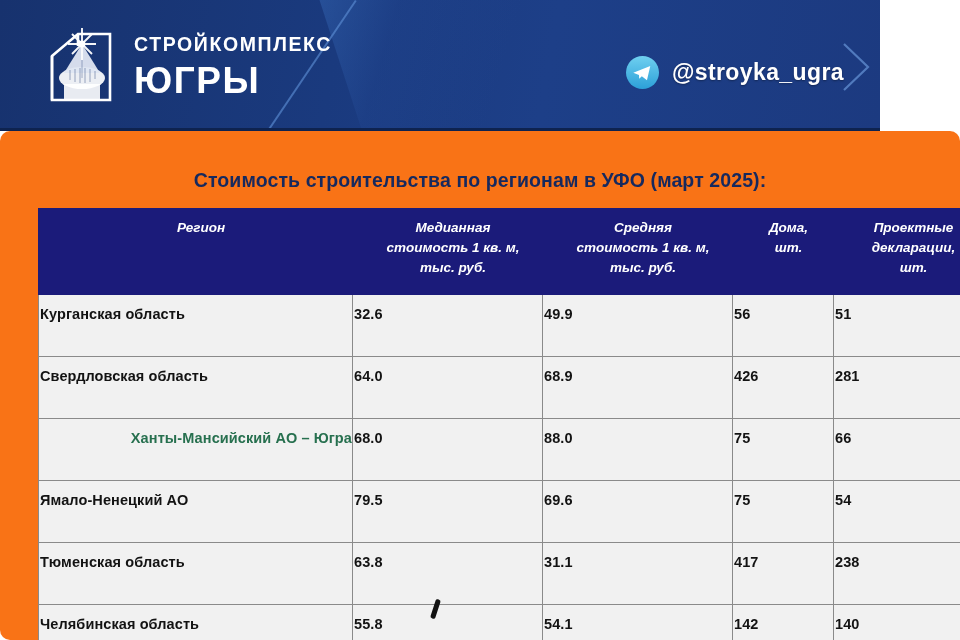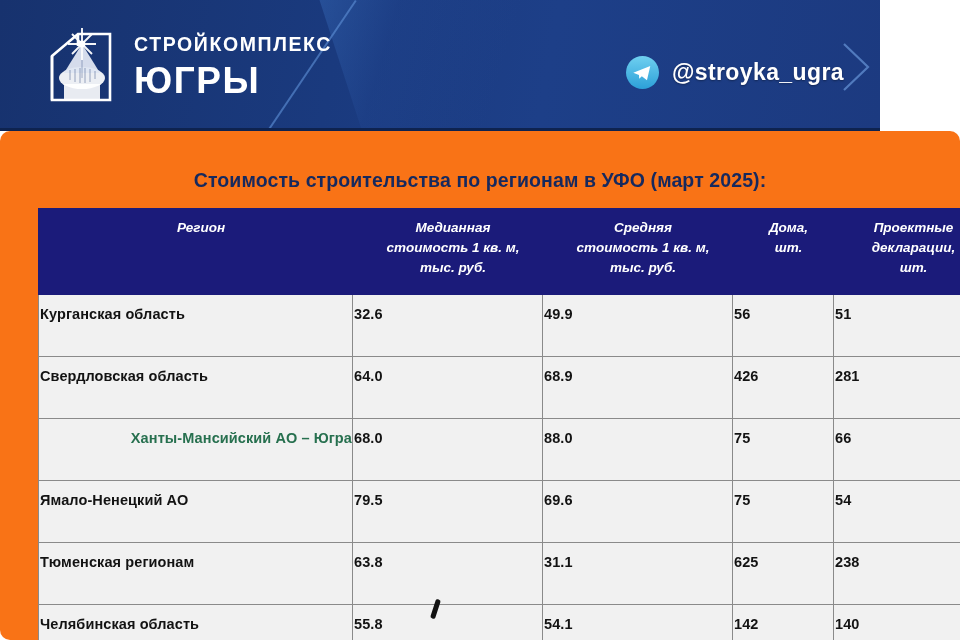--- a/index.html
+++ b/index.html
@@ -307,24 +307,24 @@
           <td class="c-decl">66</td>
         </tr>
         <tr>
           <td class="c-region region-cell">Ямало-Ненецкий АО</td>
           <td class="c-median">79.5</td>
           <td class="c-avg">69.6</td>
           <td class="c-houses">75</td>
           <td class="c-decl">54</td>
         </tr>
         <tr>
-          <td class="c-region region-cell">Тюменская регионам</td>
+          <td class="c-region region-cell">Тюменская область</td>
           <td class="c-median">63.8</td>
           <td class="c-avg">31.1</td>
-          <td class="c-houses">625</td>
+          <td class="c-houses">417</td>
           <td class="c-decl">238</td>
         </tr>
         <tr>
           <td class="c-region region-cell">Челябинская область</td>
           <td class="c-median">55.8</td>
           <td class="c-avg">54.1</td>
           <td class="c-houses">142</td>
           <td class="c-decl">140</td>
         </tr>
       </tbody>

